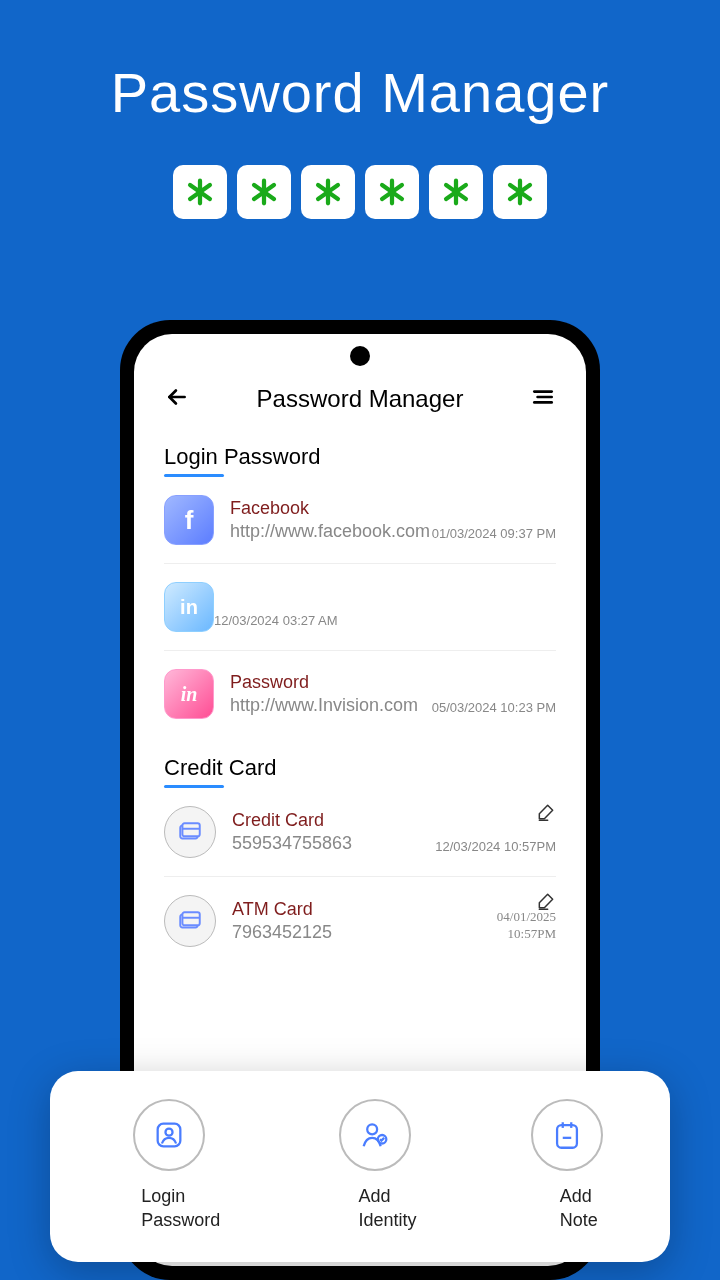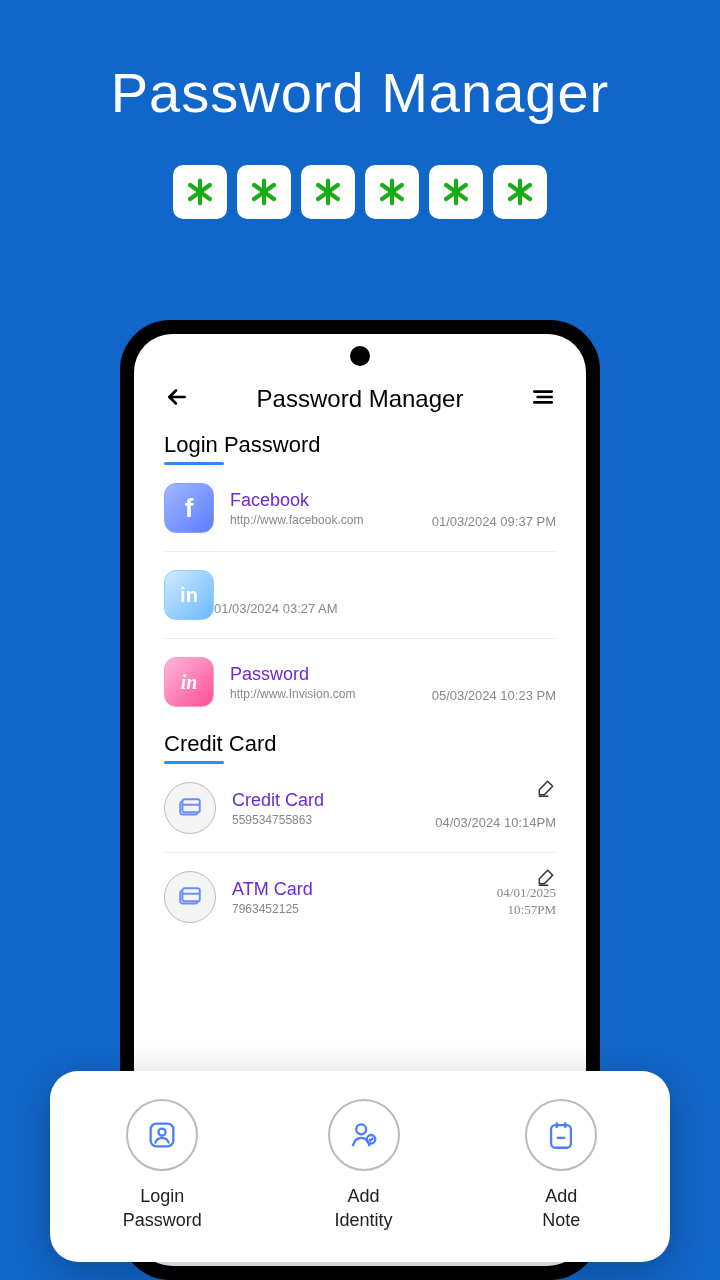--- a/index.html
+++ b/index.html
@@ -72,21 +72,21 @@
     padding: 50px 30px 12px;
   }
   .back-arrow, .menu-icon { cursor: pointer; }
   .app-title {
     font-size: 24px;
     font-weight: 500;
     color: #000;
   }
   .section {
     padding: 0 30px;
-    margin-top: 6px;
+    margin-top: 18px;
   }
   .section-title {
     font-size: 22px;
     font-weight: 500;
     color: #000;
     padding-bottom: 6px;
     display: inline-block;
   }
   .section-underline {
     width: 60px;
@@ -122,24 +122,24 @@
     border-radius: 50%;
     background: #f4f4f4;
   }
   .item-body {
     margin-left: 16px;
     flex: 1;
   }
   .item-title {
     font-size: 18px;
     font-weight: 500;
-    color: #6d28d9;
+    color: #7f1d1d;
   }
   .item-sub {
-    font-size: 12px;
+    font-size: 18px;
     color: #888;
     margin-top: 2px;
   }
   .item-ts {
     font-size: 13px;
     color: #888;
     text-align: right;
     white-space: nowrap;
     align-self: flex-end;
     padding-bottom: 4px;
@@ -175,22 +175,22 @@
     border: 2px solid #bbb;
     border-radius: 50%;
     display: flex;
     align-items: center;
     justify-content: center;
     margin-bottom: 14px;
   }
   .sheet-label {
     font-size: 18px;
     color: #222;
-    text-align: center;
     line-height: 1.3;
+    margin-left: 24px;
   }
 </style>
 </head>
 <body>
 
 <div class="hero-title">Password Manager</div>
 <div class="password-dots">
 
 <div class="dot">
       <svg viewBox="0 0 24 24" fill="none" stroke="#1aaa1a" stroke-width="3" stroke-linecap="round">
@@ -256,21 +256,21 @@
             <div class="item-body">
               <div class="item-title">Facebook</div>
               <div class="item-sub">http://www.facebook.com</div>
             </div>
             <div class="item-ts">01/03/2024 09:37 PM</div>
           </div>
           <div class="item">
             <div class="item-icon li">
               <span style="color:#fff;font-weight:bold;font-size:20px;font-family:Arial">in</span>
             </div>
-            <div class="item-ts">01/03/2024 03:27 AM</div>
+            <div class="item-ts">12/03/2024 03:27 AM</div>
           </div>
           <div class="item">
             <div class="item-icon inv">
               <span style="color:#fff;font-style:italic;font-weight:bold;font-size:20px;font-family:Georgia">in</span>
             </div>
             <div class="item-body">
               <div class="item-title">Password</div>
               <div class="item-sub">http://www.Invision.com</div>
             </div>
             <div class="item-ts">05/03/2024 10:23 PM</div>
@@ -287,21 +287,21 @@
               <svg width="26" height="26" viewBox="0 0 24 24" fill="none" stroke="#6a8cff" stroke-width="1.8">
                 <rect x="3" y="6" width="16" height="12" rx="2"></rect>
                 <rect x="5" y="4" width="16" height="12" rx="2" fill="#f4f4f4"></rect>
                 <line x1="5" y1="9" x2="21" y2="9"></line>
               </svg>
             </div>
             <div class="item-body">
               <div class="item-title">Credit Card</div>
               <div class="item-sub">559534755863</div>
             </div>
-            <div class="item-ts">04/03/2024 10:14PM</div>
+            <div class="item-ts">12/03/2024 10:57PM</div>
             <div class="edit-icon"><svg width="20" height="20" viewBox="0 0 24 24" fill="none" stroke="#333" stroke-width="1.8" stroke-linecap="round" stroke-linejoin="round">
                 <path d="M14 4l6 6-10 10H4v-6z"></path>
                 <path d="M4 22h10"></path>
               </svg></div>
           </div>
           <div class="item">
             <div class="item-icon card">
               <svg width="26" height="26" viewBox="0 0 24 24" fill="none" stroke="#6a8cff" stroke-width="1.8">
                 <rect x="3" y="6" width="16" height="12" rx="2"></rect>
                 <rect x="5" y="4" width="16" height="12" rx="2" fill="#f4f4f4"></rect>

